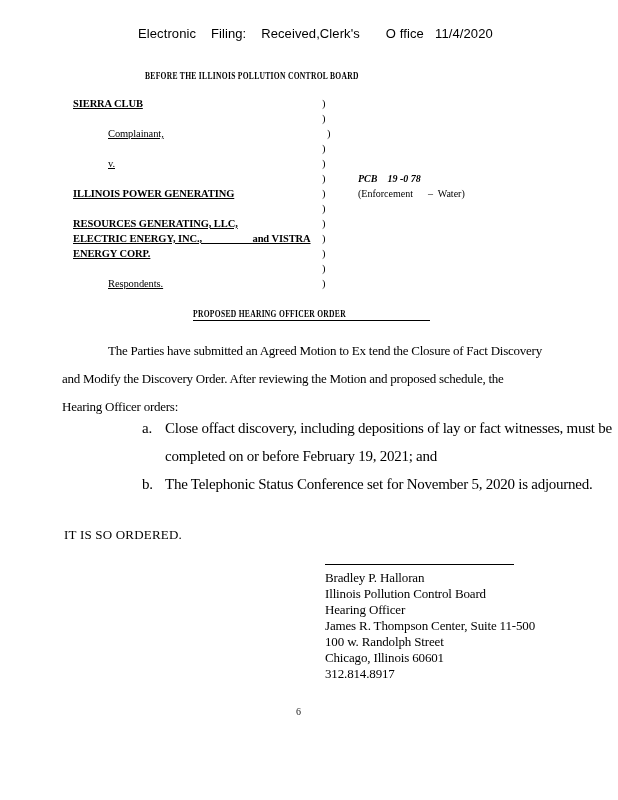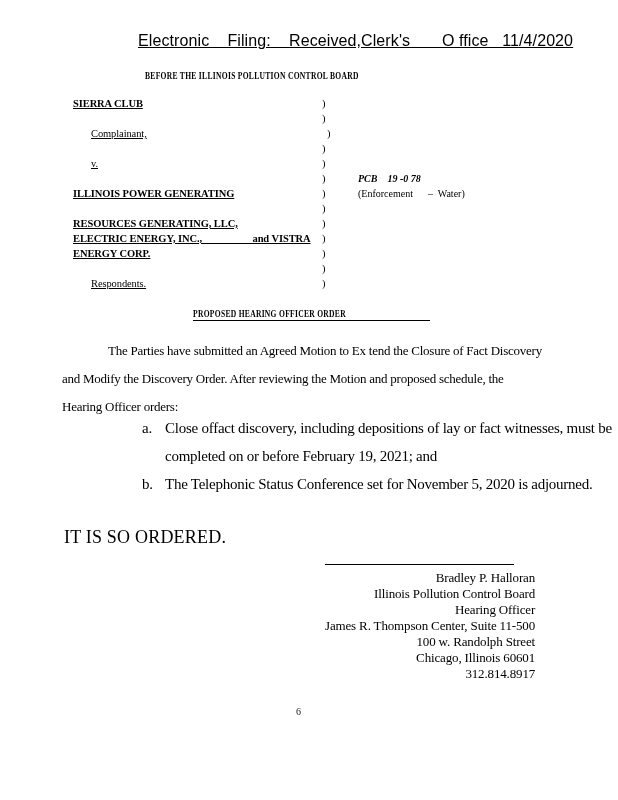--- a/index.html
+++ b/index.html
@@ -4,62 +4,62 @@
 <style>
   html,body{margin:0;padding:0;}
   body{
     width:618px;height:800px;position:relative;overflow:hidden;
     background:#ffffff;color:#000000;
     font-family:"Liberation Serif", serif;
   }
   .abs{position:absolute;white-space:pre;}
   
   .efile-header{
-    top:32px;left:138px;
+    top:26px;left:138px;
     font-family:"Liberation Sans", sans-serif;
-    font-size:16px;letter-spacing:0.1px;text-decoration:underline;
+    font-size:13px;letter-spacing:0.1px;
   }
   
   .court-title{
     top:70px;left:145px;font-weight:bold;font-size:10.5px;
     transform:scaleX(0.72);transform-origin:0 0;letter-spacing:0.4px;
   }
   .order-heading{
     top:308px;left:193px;font-weight:bold;font-size:10.5px;
     transform:scaleX(0.72);transform-origin:0 0;letter-spacing:0.4px;
   }
   .heading-underline{
     top:320px;left:193px;width:237px;height:0;
     border-bottom:1.6px solid #000;
   }
   
   .caption{position:absolute;top:96px;left:73px;width:440px;height:196px;}
   .crow{position:absolute;left:0;width:440px;height:15px;font-size:10.5px;line-height:15px;}
   .crow .cl{position:absolute;left:0;white-space:pre;letter-spacing:-0.1px;text-decoration:underline;}
-  .crow .cl.ind{left:18px;text-align:center;}
+  .crow .cl.ind{left:35px;text-align:center;}
   .crow .cl.b{font-weight:bold;}
   .crow .paren{position:absolute;left:249px;}
   .crow.p-shift .paren{left:254px;}
   .case-no{position:absolute;left:285px;top:75px;font-size:10px;font-weight:bold;line-height:15px;white-space:pre;font-style:italic;}
   .case-type{position:absolute;left:285px;top:90px;font-size:10px;line-height:15px;white-space:pre;}
   
   .body-line{
     position:absolute;left:62px;font-size:13px;letter-spacing:-0.25px;white-space:pre;margin-top:6px;
   }
   .body-line.indent{padding-left:46px;}
   .list-line{
     position:absolute;left:142px;font-size:15px;letter-spacing:-0.25px;white-space:pre;
   }
   .list-line .marker{display:inline-block;width:23px;}
   .list-line.cont{left:165px;}
-  .closing{position:absolute;left:64px;top:527px;font-size:18px;letter-spacing:0.2px;white-space:pre;}
+  .closing{position:absolute;left:64px;top:527px;font-size:13px;letter-spacing:0.2px;white-space:pre;}
   
   .sig-rule{position:absolute;left:325px;top:564px;width:189px;height:0;border-bottom:1.8px solid #000;}
   .sig-block{position:absolute;left:325px;top:570px;font-size:13px;letter-spacing:-0.15px;}
-  .sig-block div{height:16px;line-height:16px;white-space:pre;text-align:right;}
+  .sig-block div{height:16px;line-height:16px;white-space:pre;}
   .page-num{position:absolute;left:296px;top:706px;font-size:10px;color:#1a1a1a;}
 </style>
 </head>
 <body>
 
 <div class="abs efile-header">Electronic    Filing:    Received,Clerk's       O ffice   11/4/2020</div>
 
 <div class="abs court-title">BEFORE THE ILLINOIS POLLUTION CONTROL BOARD</div>
 
 <div class="caption">

